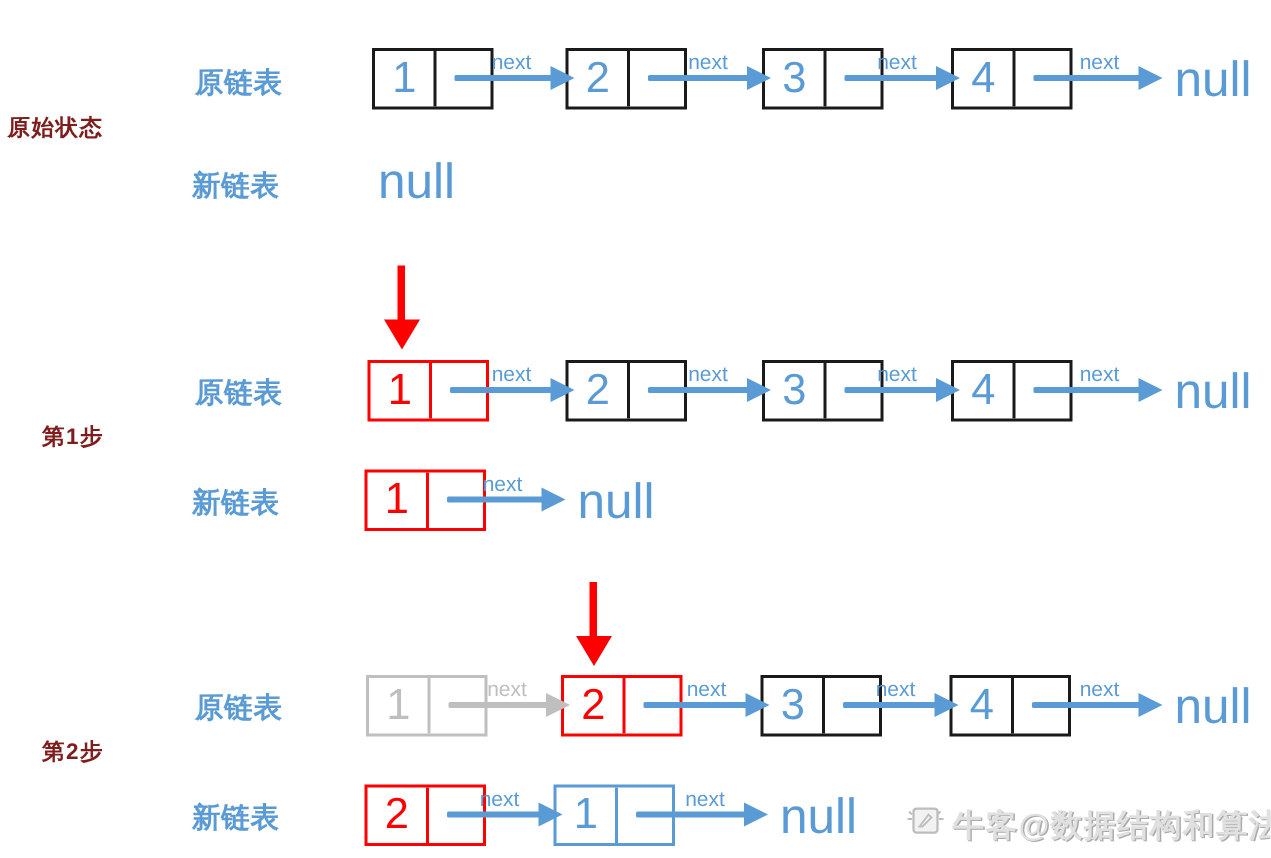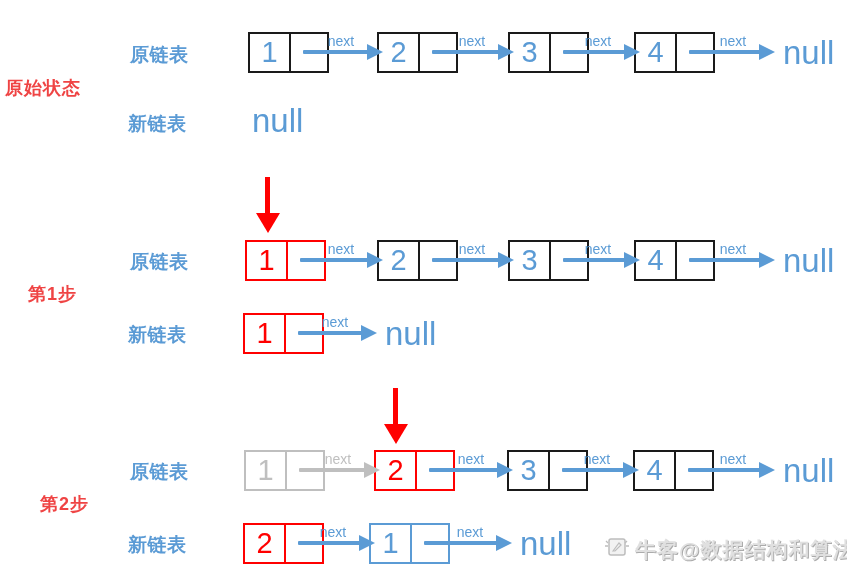--- a/index.html
+++ b/index.html
@@ -1,21 +1,21 @@
 <!DOCTYPE html>
 <html><head>
 <meta charset="utf-8">
 <style>
   html,body{margin:0;padding:0;background:#fff;}
   .canvas{
     position:relative;width:847px;height:572px;background:#ffffff;
     font-family:"Liberation Sans","DejaVu Sans",sans-serif;overflow:hidden;
   }
   .sec-label{
-    position:absolute;color:#ef4444;font-size:18px;font-weight:600;
+    position:absolute;color:#7f1d1d;font-size:15px;font-weight:600;
     letter-spacing:1px;white-space:nowrap;
   }
   .row-label{
     position:absolute;color:#5B9BD5;font-size:19px;font-weight:600;
     letter-spacing:0.5px;white-space:nowrap;text-align:right;
   }
   .chain{position:absolute;left:0;top:0;width:847px;height:572px;pointer-events:none;}
   .node{
     position:absolute;width:81px;height:41px;box-sizing:border-box;
     border:2px solid #000;display:flex;background:#fff;
@@ -53,21 +53,21 @@
   }
   .wm-icon{flex:0 0 auto;}
 </style>
 </head>
 <body>
 
 <div class="canvas">
 
   <div class="sec-label" style="left:5px;top:76px">原始状态</div>
   <div class="sec-label" style="left:28px;top:282px">第1步</div>
-  <div class="sec-label" style="left:40px;top:492px">第2步</div>
+  <div class="sec-label" style="left:28px;top:492px">第2步</div>
 
   <div class="row-label" style="left:130px;top:42px">原链表</div>
   <div class="row-label" style="left:128px;top:111px">新链表</div>
   <div class="row-label" style="left:130px;top:249px">原链表</div>
   <div class="row-label" style="left:128px;top:322px">新链表</div>
   <div class="row-label" style="left:130px;top:459px">原链表</div>
   <div class="row-label" style="left:128px;top:532px">新链表</div>
 
   <div class="chain">
       <div class="node" style="left: 248px; top: 32px; border-color: rgb(26, 26, 26);">

